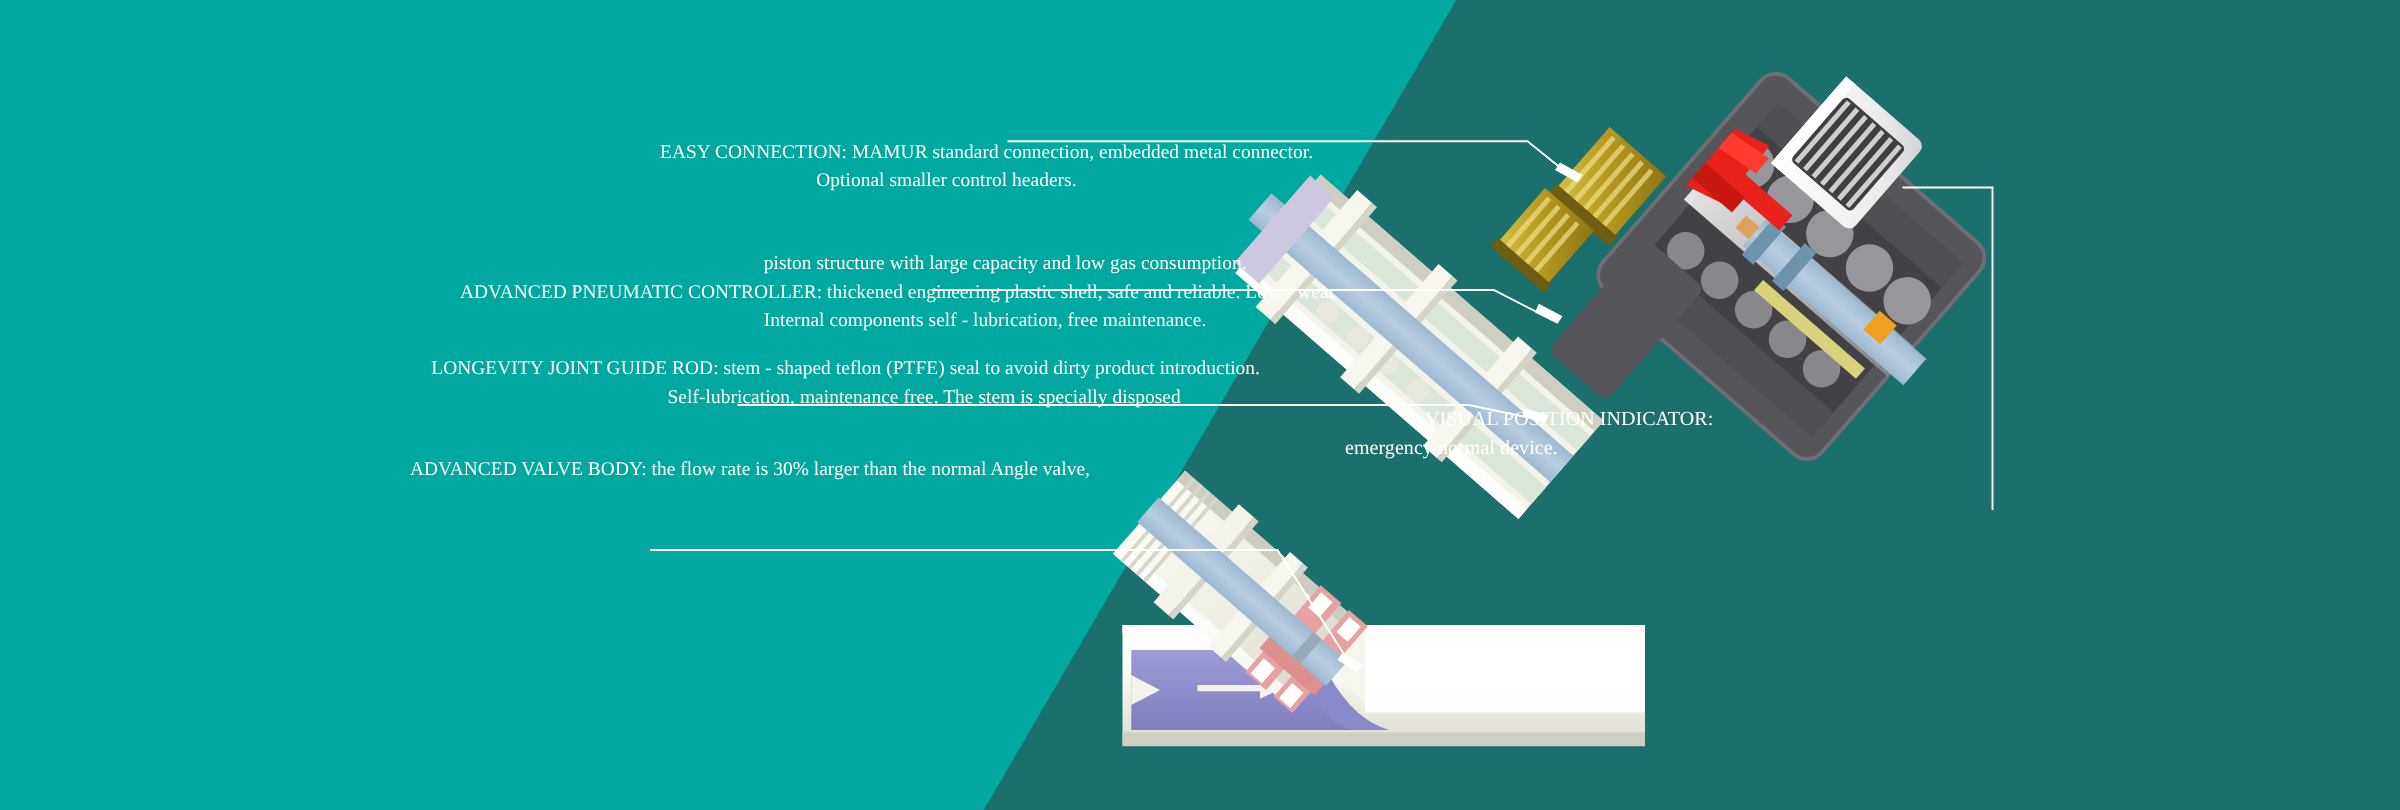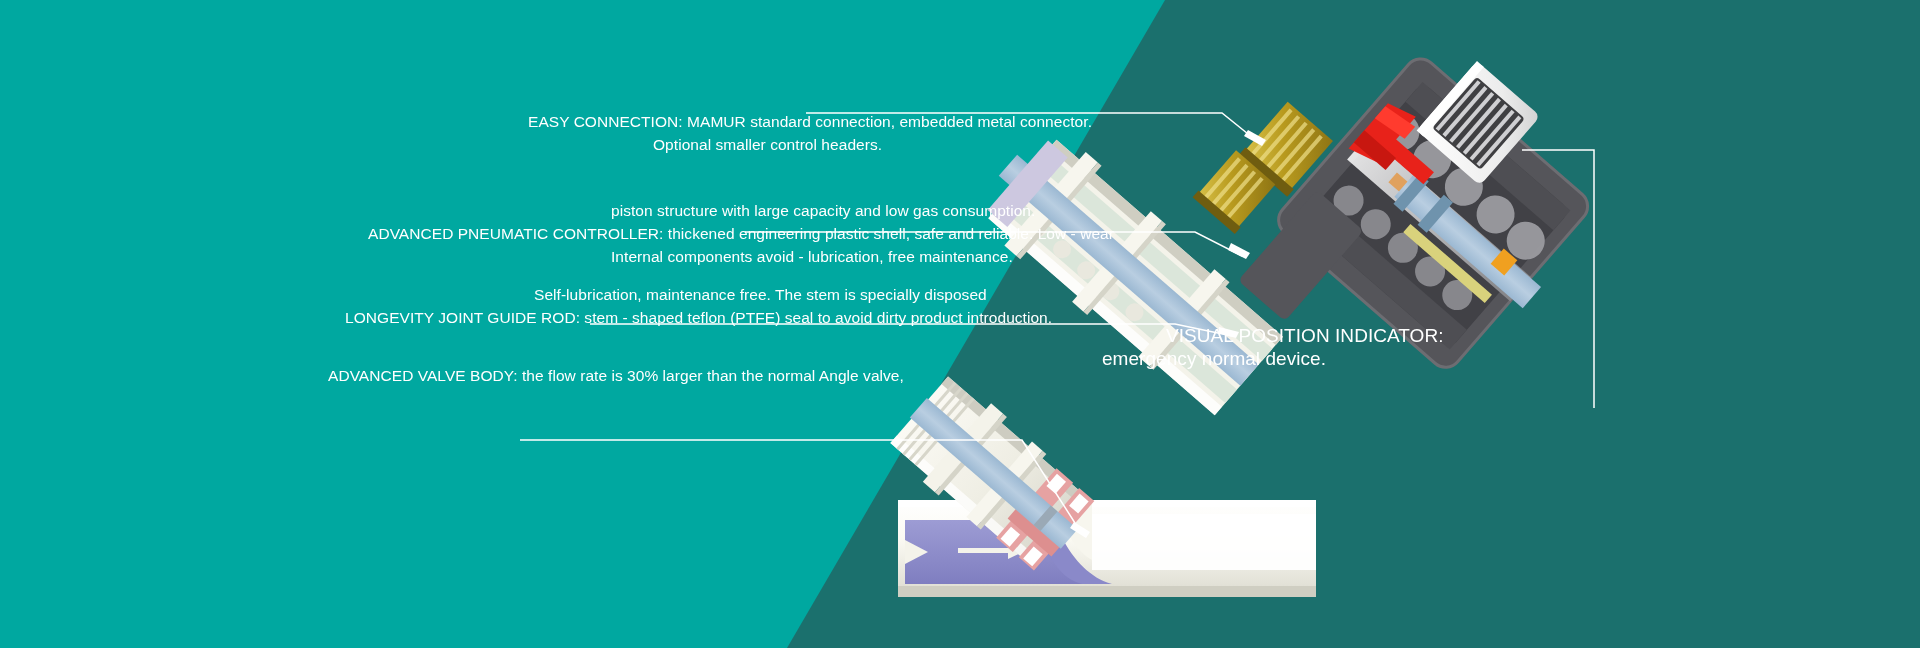--- a/index.html
+++ b/index.html
@@ -11,32 +11,32 @@
     position:relative;
   }
   #stage{position:absolute;left:0;top:0;width:1920px;height:648px;overflow:hidden;}
   #bg-svg{position:absolute;left:0;top:0;}
   #art-svg{position:absolute;left:0;top:0;}
   #lines-svg{position:absolute;left:0;top:0;}
 
   .callout{
     position:absolute;
     color:#ffffff;
-    font-family:Liberation Sans, sans-serif;
+    font-family:Liberation Serif, serif;
     font-size:15.5px;
     line-height:23px;
     white-space:nowrap;
     letter-spacing:0.05px;
   }
   .callout .ln{display:block;}
   .ind{text-align:left;}
   .ind .l1{display:block;padding-left:64px;}
   .ind .l2{display:block;}
   .ind .l3{display:block;}
-  .c-right{font-size:19px;line-height:23px;margin-left:26px;}
+  .c-right{font-size:16px;line-height:23px;}
 </style>
 </head>
 <body>
 
 <div id="stage">
 
   <svg id="bg-svg" width="1920" height="648">
     <rect x="0" y="0" width="1920" height="648" fill="#00a8a0"></rect>
     <polygon points="1165,0 1920,0 1920,648 787,648" fill="#1b706d"></polygon>
   </svg>
@@ -279,26 +279,26 @@
   </svg>
 
   <div class="callout" style="left:528px;top:110px;">
     <span class="ln">EASY CONNECTION: MAMUR standard connection, embedded metal connector.</span>
     <span class="ln" style="padding-left:125px;">Optional smaller control headers.</span>
   </div>
 
   <div class="callout" style="left:368px;top:199px;">
     <span class="ln" style="padding-left:243px;">piston structure with large capacity and low gas consumption.</span>
     <span class="ln">ADVANCED PNEUMATIC CONTROLLER:  thickened engineering plastic shell, safe and reliable. Low - wear</span>
-    <span class="ln" style="padding-left:243px;">Internal components avoid - lubrication, free maintenance.</span>
+    <span class="ln" style="padding-left:243px;">Internal components self - lubrication, free maintenance.</span>
   </div>
 
   <div class="callout" style="left:345px;top:283px;">
+    <span class="ln">LONGEVITY JOINT GUIDE ROD: stem - shaped teflon (PTFE) seal to avoid dirty product introduction.</span>
     <span class="ln" style="padding-left:189px;">Self-lubrication, maintenance free. The stem is specially disposed</span>
-    <span class="ln">LONGEVITY JOINT GUIDE ROD: stem - shaped teflon (PTFE) seal to avoid dirty product introduction.</span>
   </div>
 
   <div class="callout" style="left:328px;top:364px;">
     <span class="ln">ADVANCED VALVE BODY: the flow rate is 30% larger than the normal Angle valve,</span>
   </div>
 
   <div class="callout c-right ind" style="left:1076px;top:324px;">
     <span class="l1">VISUAL POSITION INDICATOR:</span>
     <span class="l3">emergency normal device.</span>
   </div>

